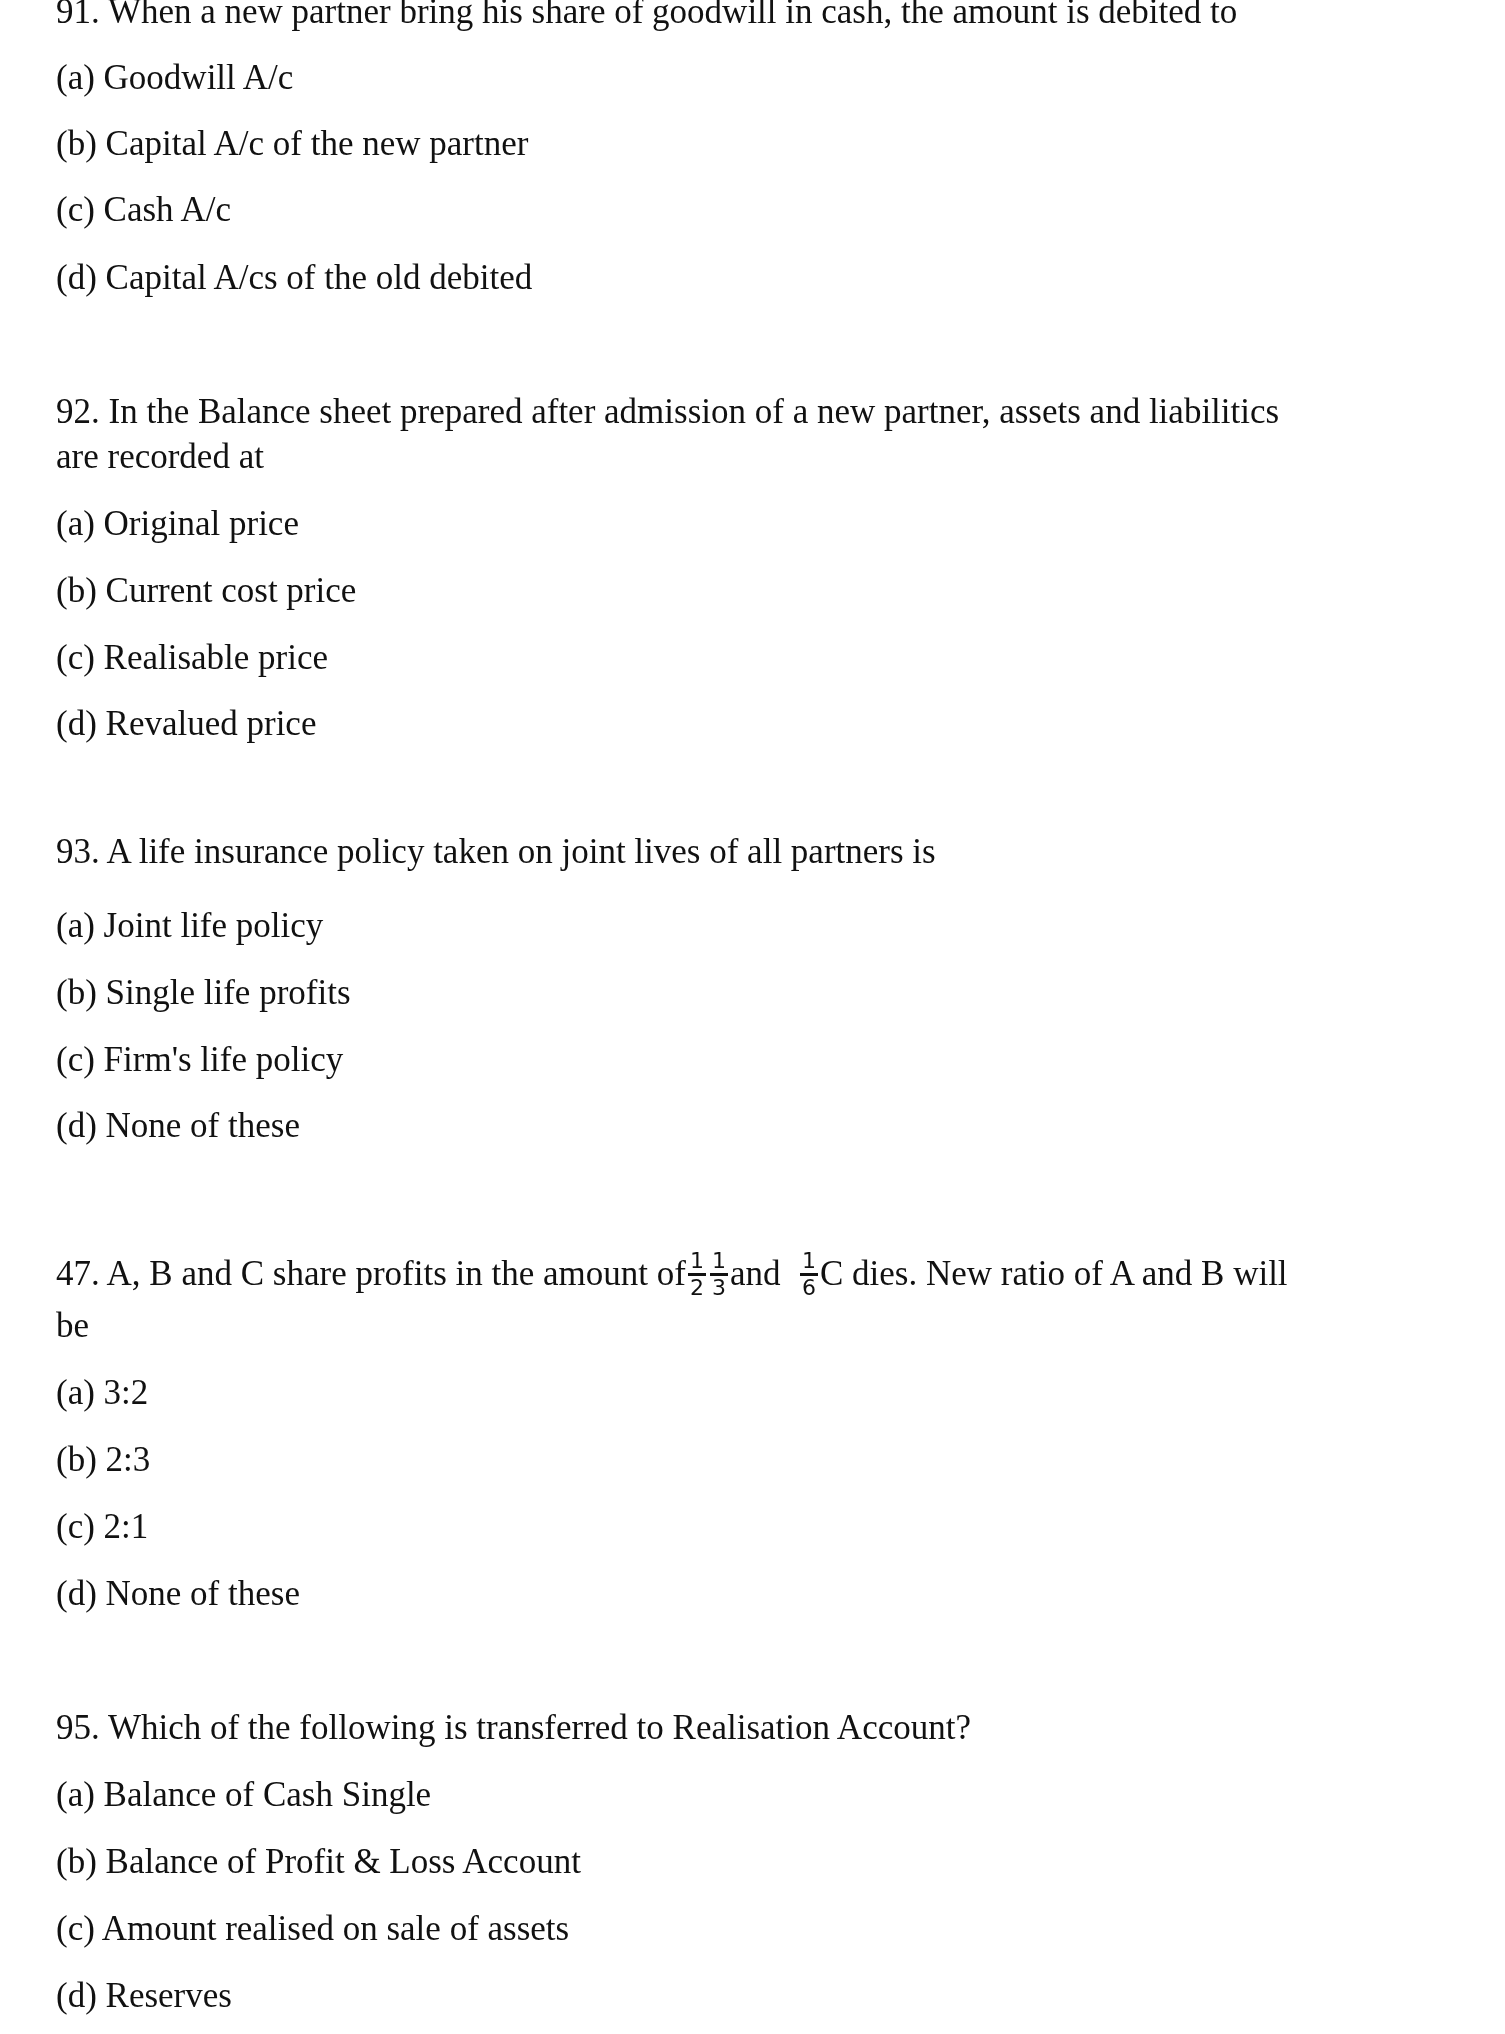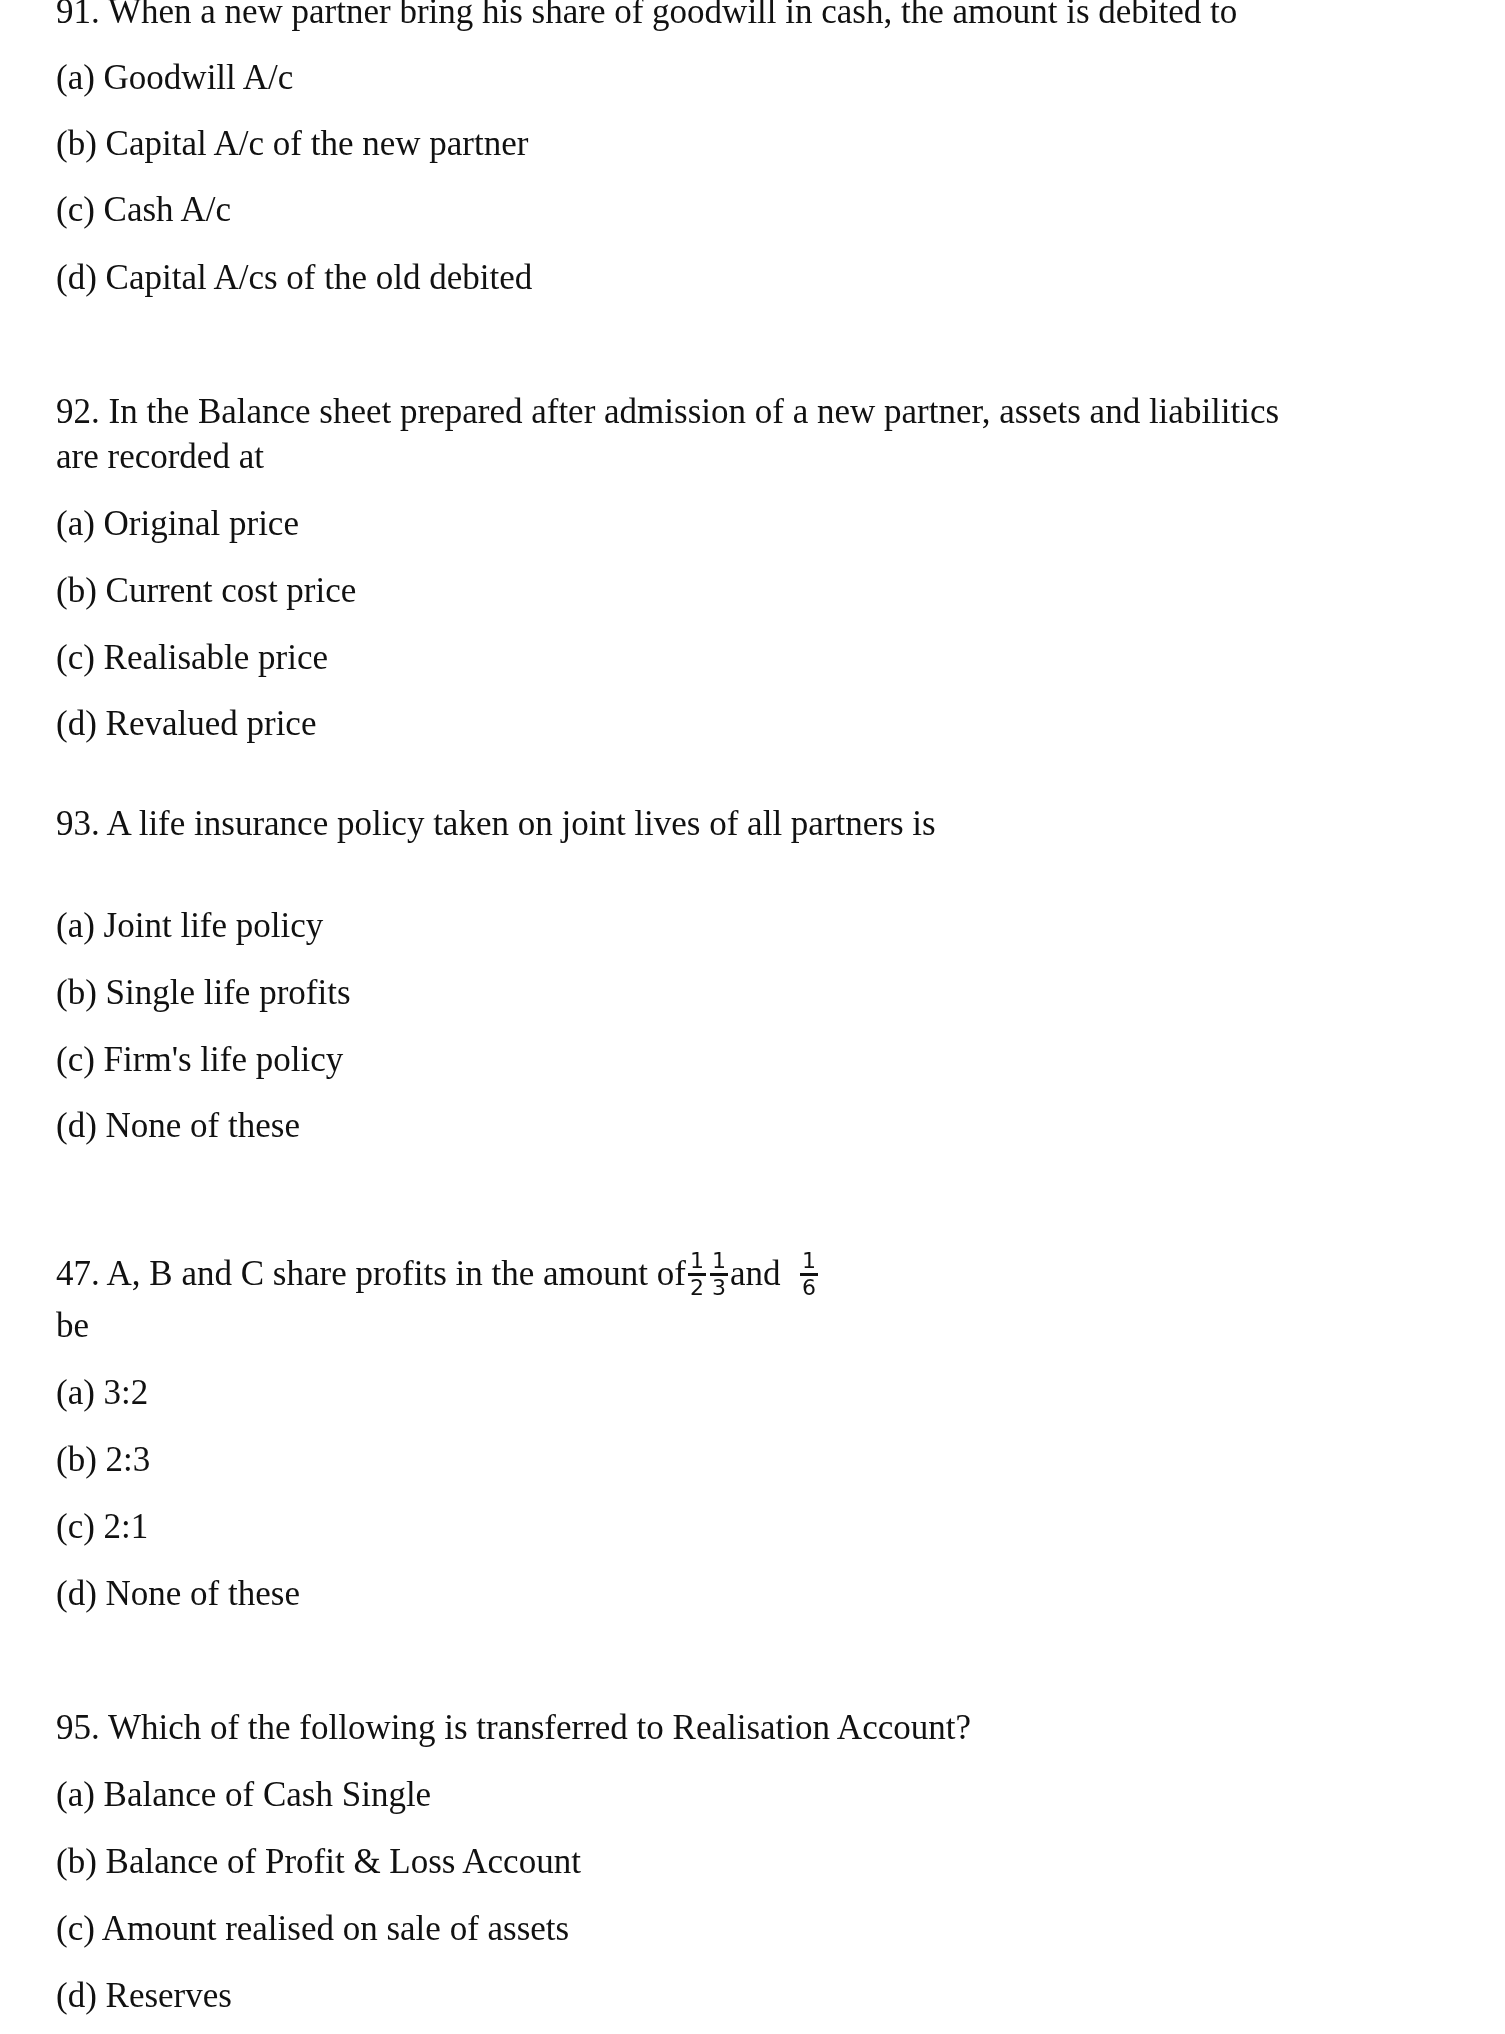--- a/index.html
+++ b/index.html
@@ -26,32 +26,32 @@
 <div class="line" style="top:392px">
   <span>92.</span>
   <span>In the Balance sheet prepared after admission of a new partner, assets and liabilitics</span>
 </div>
 <div class="line" style="top:437px">are recorded at</div>
 <div class="line" style="top:504px">(a) Original price</div>
 <div class="line" style="top:571px">(b) Current cost price</div>
 <div class="line" style="top:638px">(c) Realisable price</div>
 <div class="line" style="top:704px">(d) Revalued price</div>
 
-<div class="line" style="top:804px">
+<div class="line" style="top:832px">
   <span>93.</span>
   <span>A life insurance policy taken on joint lives of all partners is</span>
 </div>
 <div class="line" style="top:906px">(a) Joint life policy</div>
 <div class="line" style="top:973px">(b) Single life profits</div>
 <div class="line" style="top:1040px">(c) Firm's life policy</div>
 <div class="line" style="top:1106px">(d) None of these</div>
 
 <div class="line" style="top:1251px">
   <span>47.</span>
-  <span>A, B and C share profits in the amount of</span><span class="frac"><span class="num">1</span><span class="den">2</span></span><span class="frac"><span class="num">1</span><span class="den">3</span></span><span>and</span>&nbsp;&nbsp;<span class="frac"><span class="num">1</span><span class="den">6</span></span>
+  <span>A, B and C share profits in the amount of</span><span class="frac"><span class="num">1</span><span class="den">2</span></span><span class="frac"><span class="num">1</span><span class="den">3</span></span><span>and</span>&nbsp;&nbsp;<span class="frac"><span class="num">1</span><span class="den">6</span></span><span>C dies. New ratio of A and B will</span>
 </div>
 <div class="line" style="top:1306px">be</div>
 <div class="line" style="top:1373px">(a) 3:2</div>
 <div class="line" style="top:1440px">(b) 2:3</div>
 <div class="line" style="top:1507px">(c) 2:1</div>
 <div class="line" style="top:1574px">(d) None of these</div>
 
 <div class="line" style="top:1708px">
   <span>95.</span>
   <span>Which of the following is transferred to Realisation Account?</span>

